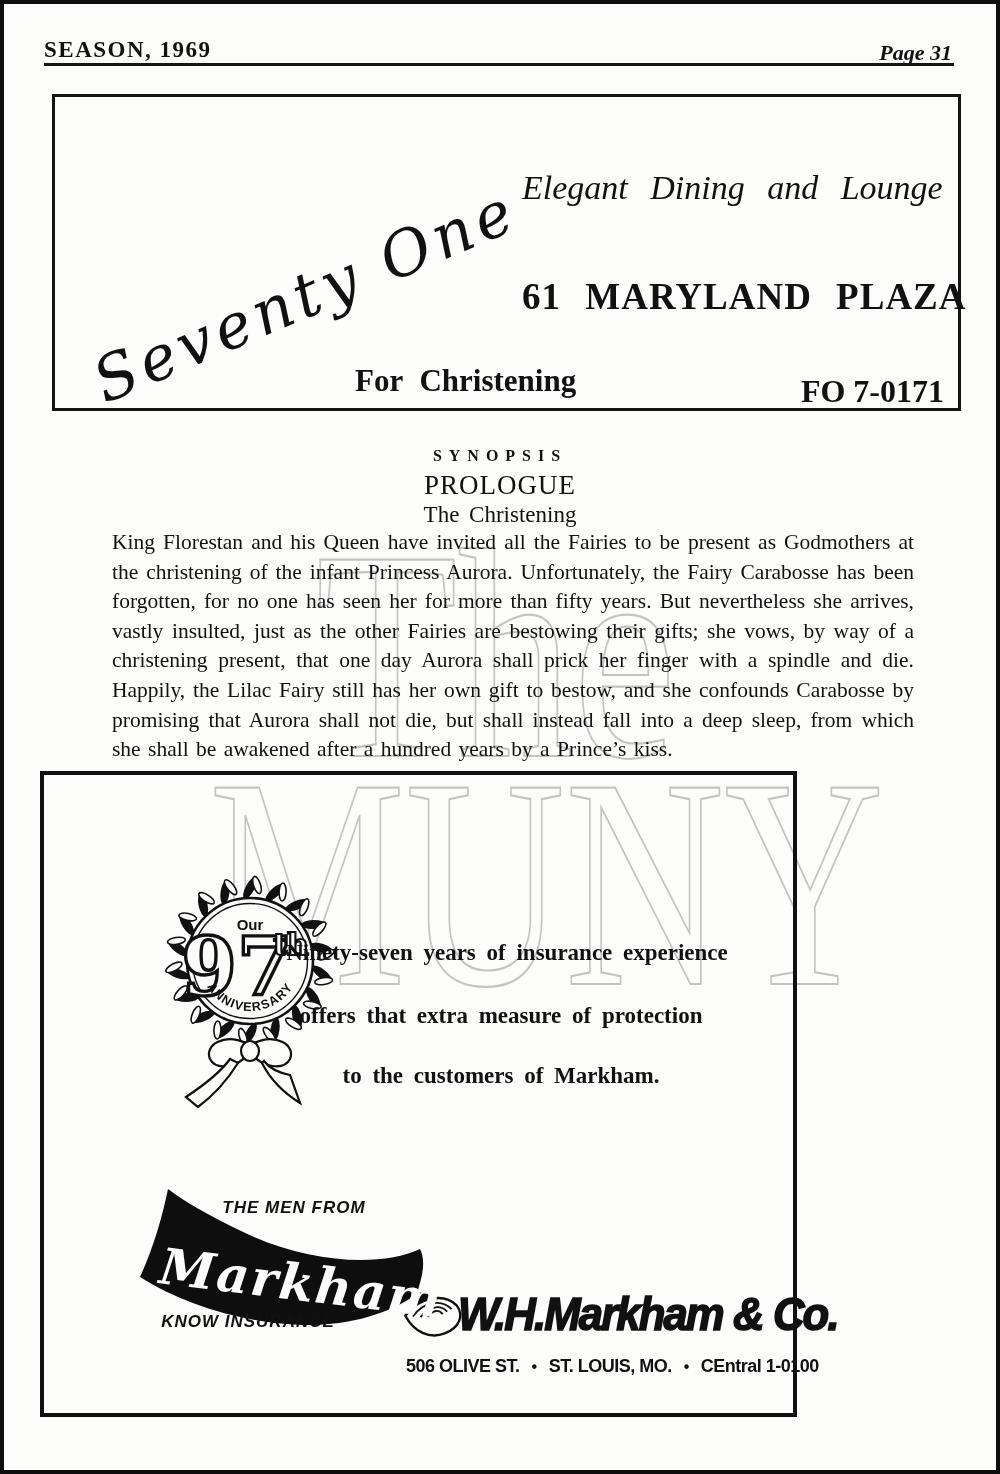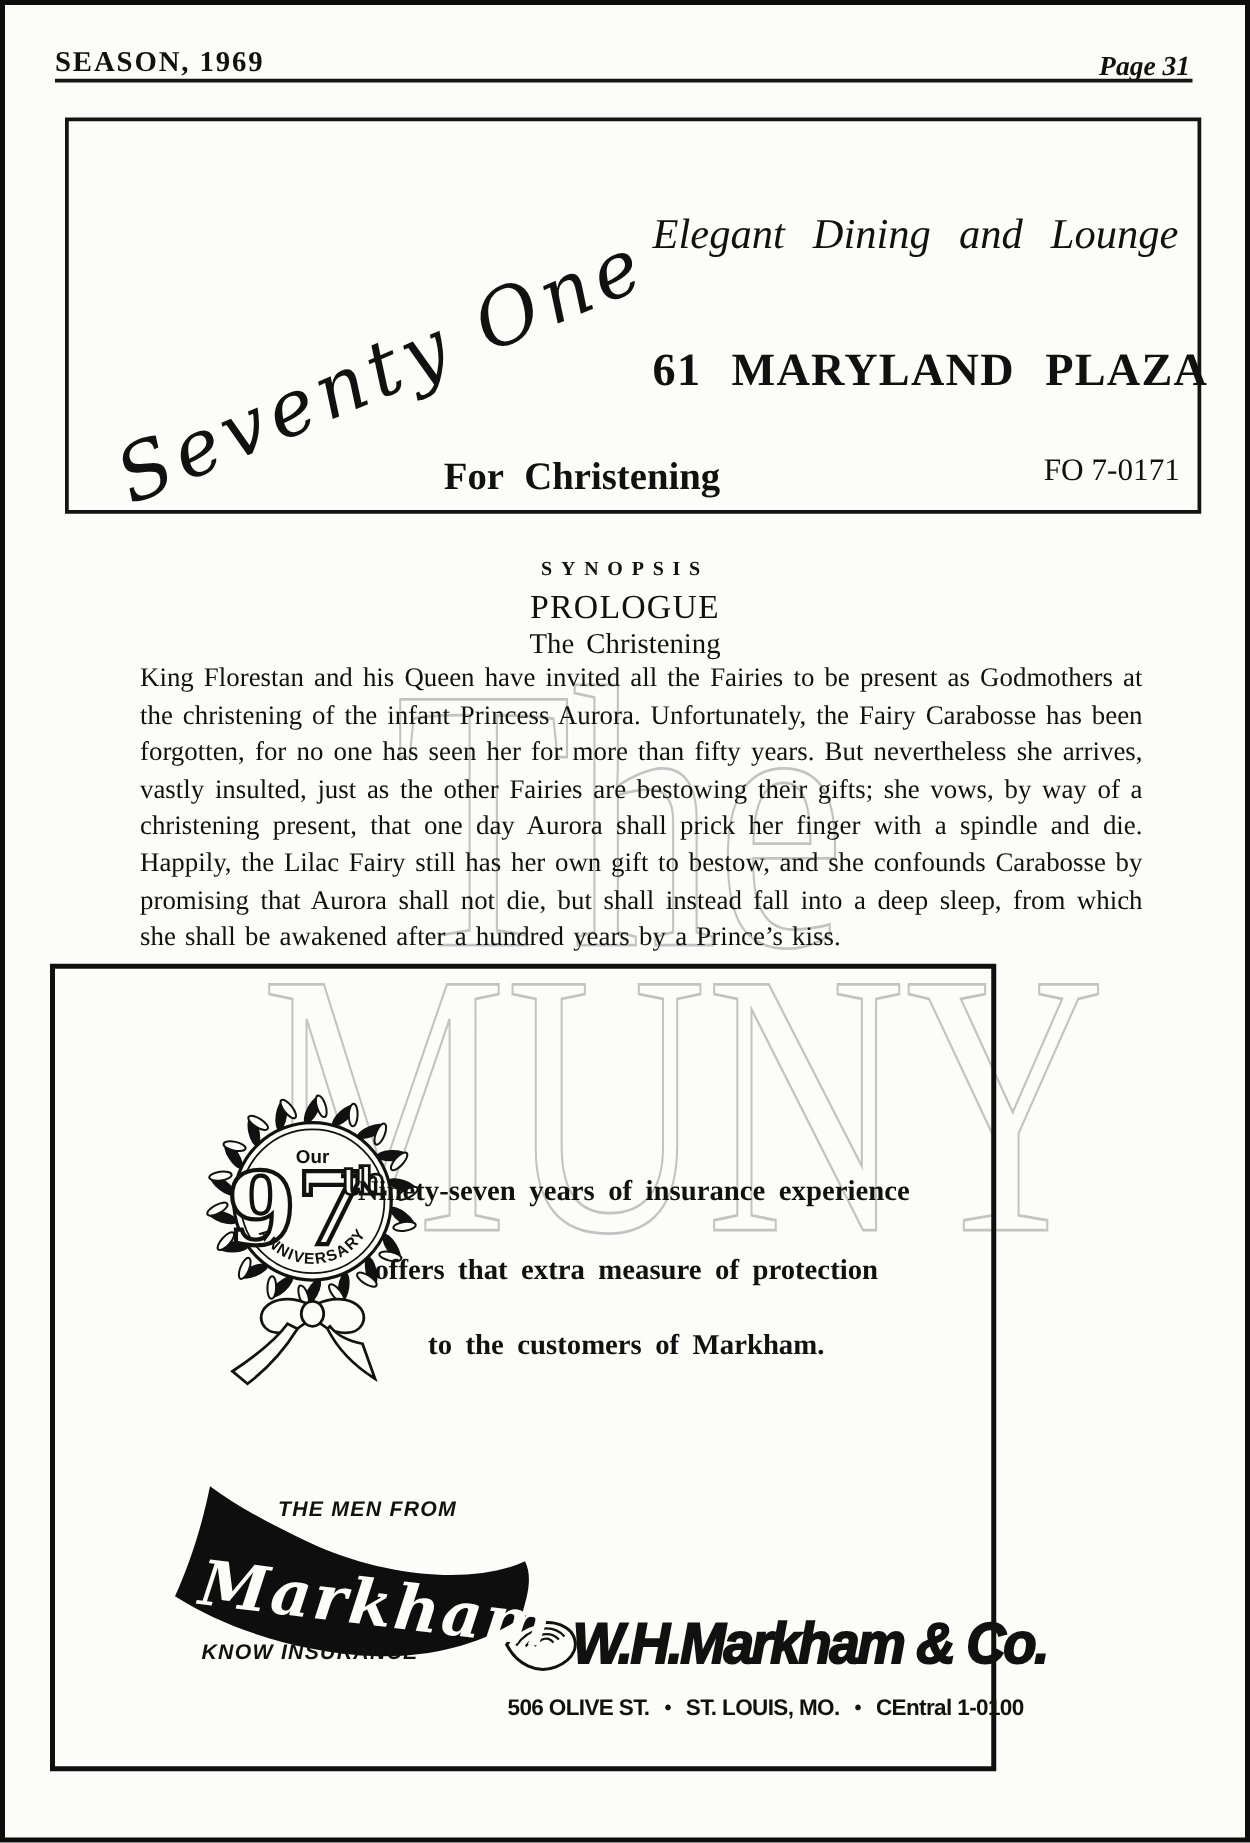--- a/index.html
+++ b/index.html
@@ -24,22 +24,22 @@
   .script-name { position:absolute; left:27px; top:168px; width:420px; height:84px;
     transform:rotate(-23deg); transform-origin:50% 50%;
     font-family:"DejaVu Serif", serif; font-style:italic;
     font-size:62px; letter-spacing:5px; white-space:nowrap; }
   .tagline { position:absolute; left:467px; top:72px; font-style:italic;
     font-size:34px; word-spacing:14px; white-space:nowrap; }
   .plaza { position:absolute; left:467px; top:178px; font-weight:bold;
     font-size:37px; letter-spacing:1px; word-spacing:14px; white-space:nowrap; }
   .resv { position:absolute; left:300px; top:266px; font-weight:bold;
     font-size:31px; word-spacing:9px; white-space:nowrap; }
-  .phone { position:absolute; right:14px; top:266px; font-weight:normal;
-    font-size:25px; white-space:nowrap; }
+  .phone { position:absolute; right:14px; top:276px; font-weight:bold;
+    font-size:32px; white-space:nowrap; }
   
   .syn-head { position:absolute; left:0; right:0; top:443px; text-align:center;
     font-weight:bold; font-size:16px; letter-spacing:7px; z-index:2; }
   .syn-sub { position:absolute; left:0; right:0; top:466px; text-align:center;
     font-size:27px; letter-spacing:1px; z-index:2; }
   .syn-scene { position:absolute; left:0; right:0; top:498px; text-align:center;
     font-size:23px; word-spacing:4px; z-index:2; }
   .syn-body { position:absolute; left:108px; top:524px; width:802px;
     font-size:21.5px; line-height:29.6px; text-align:justify;
     word-spacing:2px; z-index:2; }

